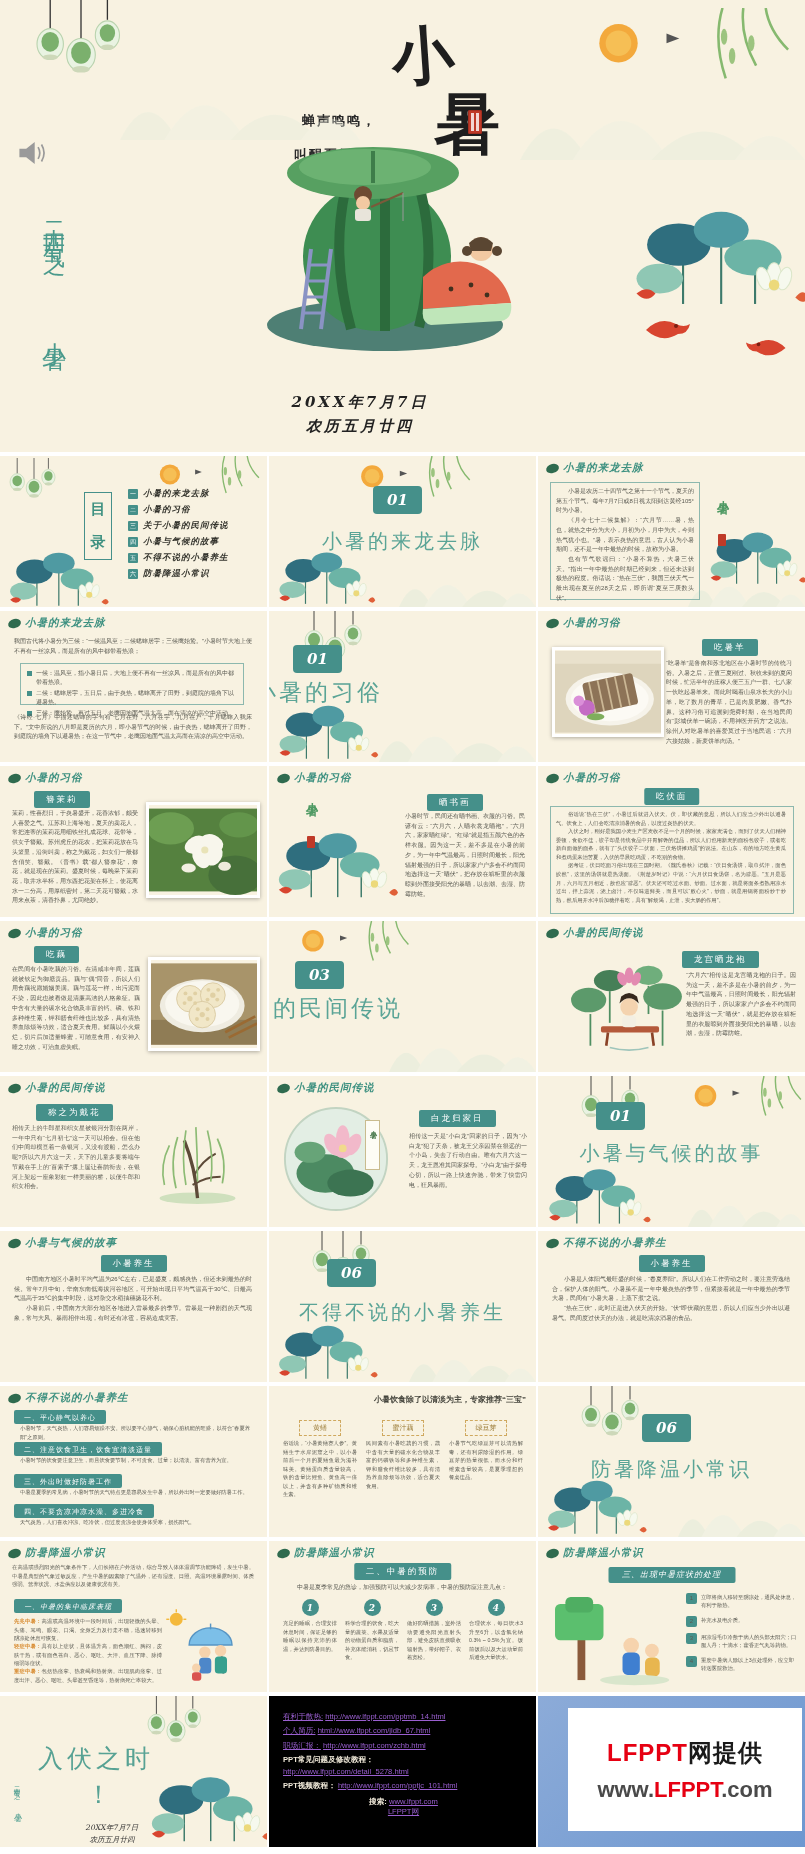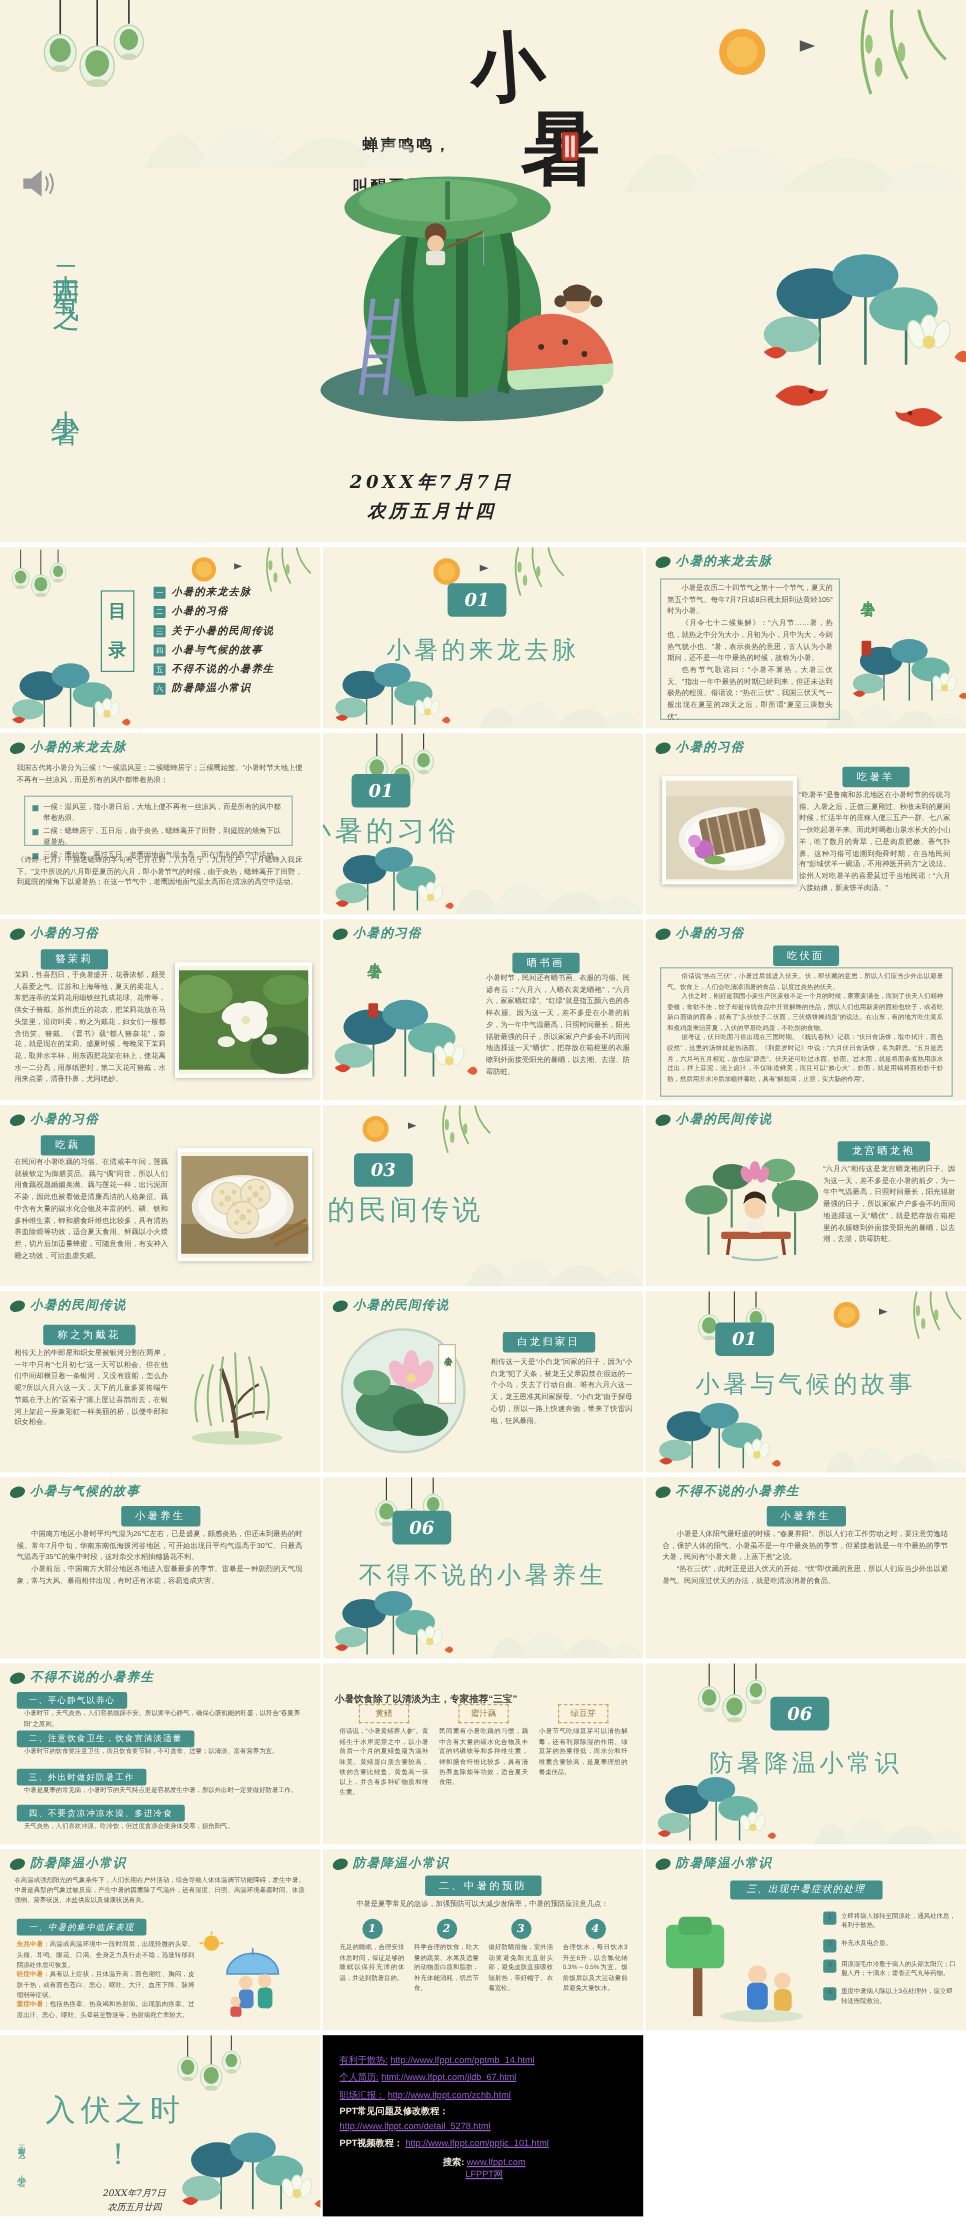--- a/index.html
+++ b/index.html
@@ -41,21 +41,21 @@
   .bul i{flex:0 0 auto;width:5px;height:5px;background:#45908a;margin-top:2px;}
   .bul span{font-size:6px;line-height:1.5;color:#5a5a52;}
   .tocbox{position:absolute;left:84px;top:36px;width:26px;height:66px;border:1px solid #45908a;display:flex;flex-direction:column;align-items:center;justify-content:space-around;color:#3e9181;font:bold 15px "DejaVu Serif",serif;z-index:3;}
   .tocit{display:flex;align-items:center;gap:5px;margin:4px 0;}
   .tocit i{width:10px;height:10px;background:#45908a;color:#fff;font-style:normal;font-size:6px;display:flex;align-items:center;justify-content:center;border-radius:1px;}
   .tocit span{font:italic bold 8.5px "DejaVu Serif",serif;color:#33332c;letter-spacing:1px;}
   .lead{color:#d98e35;font-weight:bold;}
   .ncirc{width:17px;height:17px;border-radius:50%;background:#45908a;color:#fff;font:italic bold 9px "DejaVu Serif",serif;display:flex;align-items:center;justify-content:center;margin:0 auto 3px auto;}
   .nsq{flex:0 0 auto;width:11px;height:11px;background:#45908a;color:#fff;font-size:6.5px;display:flex;align-items:center;justify-content:center;border-radius:2px;}
   .dash{border:1px dashed #cfa85e;color:#9a7a35;font-size:7px;padding:2px 6px;text-align:center;margin:0 auto 3px auto;width:42px;box-sizing:border-box;}
-  .sbt{position:absolute;left:10px;top:24px;width:247px;text-align:left;font-size:8px;font-weight:bold;color:#44443c;z-index:3;}
+  .sbt{position:absolute;left:10px;top:8px;width:247px;text-align:right;font-size:8px;font-weight:bold;color:#44443c;z-index:3;}
   
   .thx{font-size:25px;color:#57a294;letter-spacing:4px;font-family:"DejaVu Serif",serif;}
   .thx-v{position:absolute;left:8px;top:86px;height:64px;writing-mode:vertical-rl;color:#57a294;z-index:3;}
   .thx-v .p{font-size:6.5px;letter-spacing:1px;}
   .thx-v .s{font-size:8px;letter-spacing:2px;padding-top:14px;}
   .thx-date{position:absolute;left:52px;top:126px;width:120px;text-align:center;font:italic 7.5px "DejaVu Serif",serif;color:#333;line-height:1.6;z-index:3;}
   
   .lpanel{background:#000;padding:12px 12px 8px 14px;box-sizing:border-box;color:#ddd;}
   .lrow{margin:3px 0;font-size:7.6px;line-height:1.5;}
   .lab-p{color:#9a5fd0;text-decoration:underline;}
@@ -647,21 +647,21 @@
             <rect x="42" y="74" width="66" height="7" rx="2" fill="#b4593a"></rect>
             <g stroke="#8a4227" stroke-width="3">
               <line x1="50" y1="81" x2="48" y2="96"></line>
               <line x1="100" y1="81" x2="102" y2="96"></line>
             </g>
             <circle cx="74" cy="52" r="10" fill="#f4d3af"></circle>
             <path d="M63 48q11-12 22 0l-2-8q-9-8-18 0z" fill="#35281d"></path>
             <rect x="66" y="62" width="16" height="13" rx="4" fill="#f3efe3"></rect>
             <path d="M96 98q-22 6-44 0" stroke="#9fc5bb" stroke-width="2" fill="none"></path>
           </svg></div>
-      <div class="pill" style="left:160px;top:30px">龙宫晒龙袍</div>
+      <div class="pill" style="left:144px;top:30px">龙宫晒龙袍</div>
       <div class="t" style="left:148px;top:50px;width:110px">“六月六”相传这是龙宫晒龙袍的日子。因为这一天，差不多是在小暑的前夕，为一年中气温最高，日照时间最长，阳光辐射最强的日子，所以家家户户多会不约而同地选择这一天“晒伏”，就是把存放在箱柜里的衣服晾到外面接受阳光的暴晒，以去潮，去湿，防霉防蛀。</div>
     </div>
 
     <div class="sl">
       <div class="hd">
           <span class="leaf"></span>
           <b>小暑的民间传说</b>
         </div>
       <div class="pill" style="left:36px;top:28px">称之为戴花</div>
       <div class="t" style="left:12px;top:48px;width:128px">相传天上的牛郎星和织女星被银河分割在两岸，一年中只有“七月初七”这一天可以相会。但在他们中间却横亘着一条银河，又没有渡船，怎么办呢?所以六月六这一天，天下的儿童多要将端午节戴在手上的“百索子”撂上屋让喜鹊衔去，在银河上架起一座象彩虹一样美丽的桥，以便牛郎和织女相会。</div>
@@ -1088,15 +1088,21 @@
       <div class="lrow"><span class="lab-p">职场汇报：</span> <a class="url">http://www.lfppt.com/zchb.html</a></div>
       <div class="lrow"><span class="lab-w">PPT常见问题及修改教程：</span><br><a class="url">http://www.lfppt.com/detail_5278.html</a></div>
       <div class="lrow"><span class="lab-w">PPT视频教程：</span> <a class="url">http://www.lfppt.com/pptjc_101.html</a></div>
       <div class="lsearch">
         <span class="lab-w">搜索:</span>
         <a class="url">www.lfppt.com</a>
         <a class="url sl1">LFPPT网</a>
       </div>
     </div>
 
+    <div class="sl promo">
+      <div class="card">
+        <div class="pl1"><span class="brand">LFPPT</span><span>网提供</span></div>
+        <div class="pl2"><span>www.</span><span class="brand">LFPPT</span><span>.com</span></div>
+      </div>
+    </div>
 
   </div>
 </div>
 
 </body></html>

